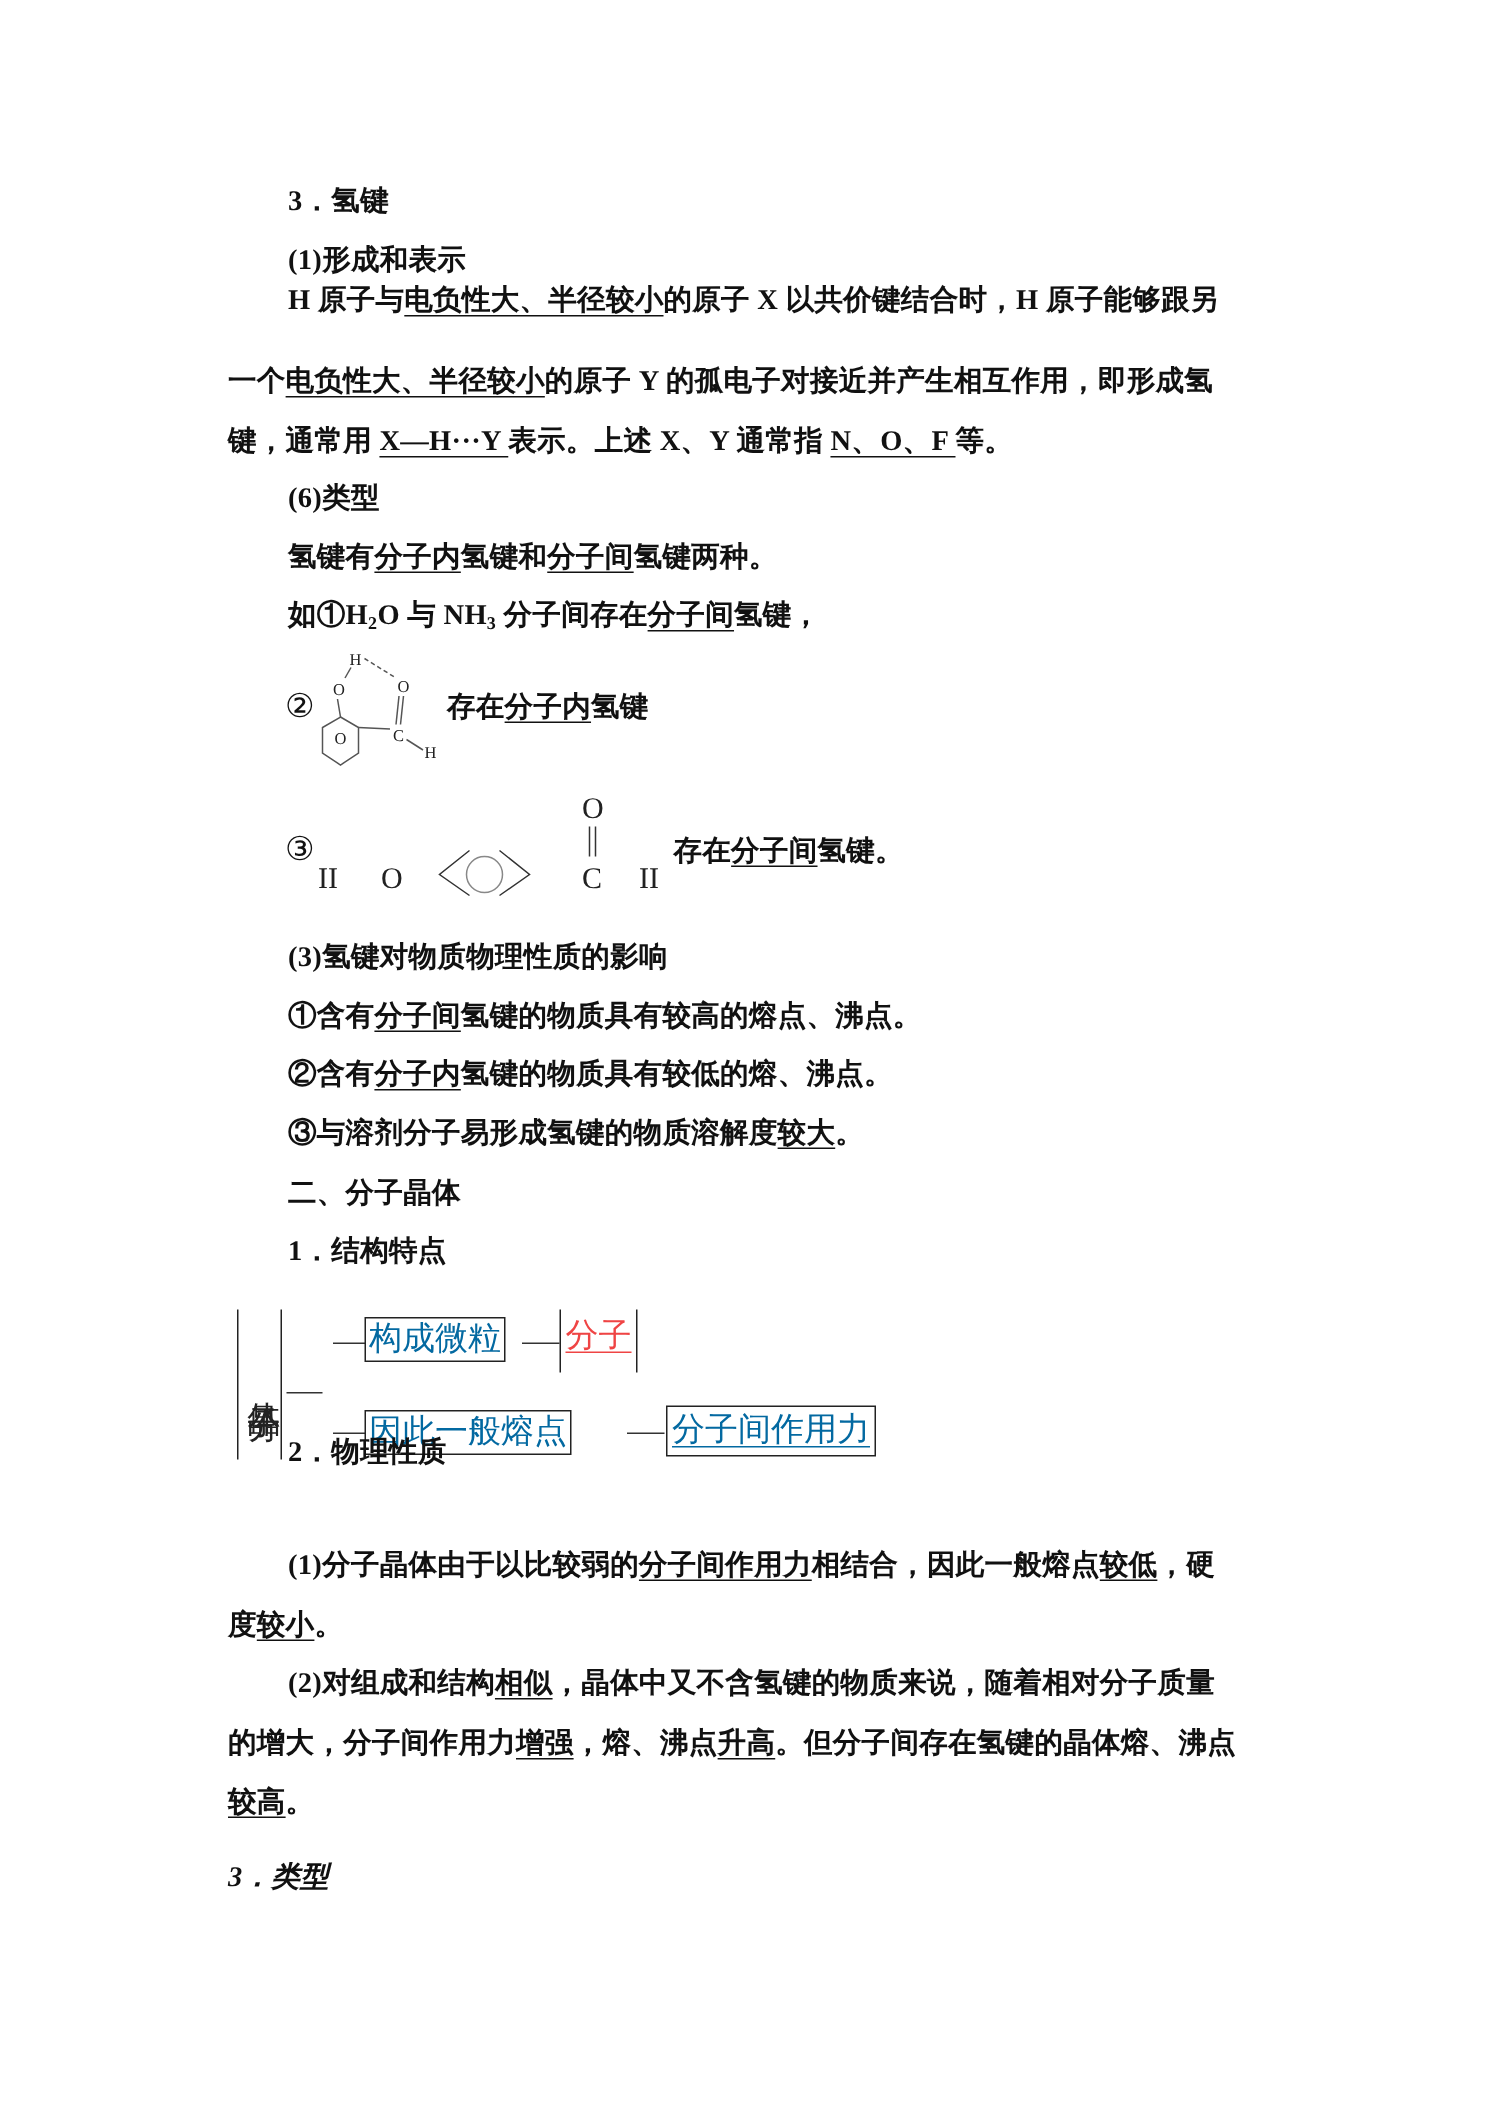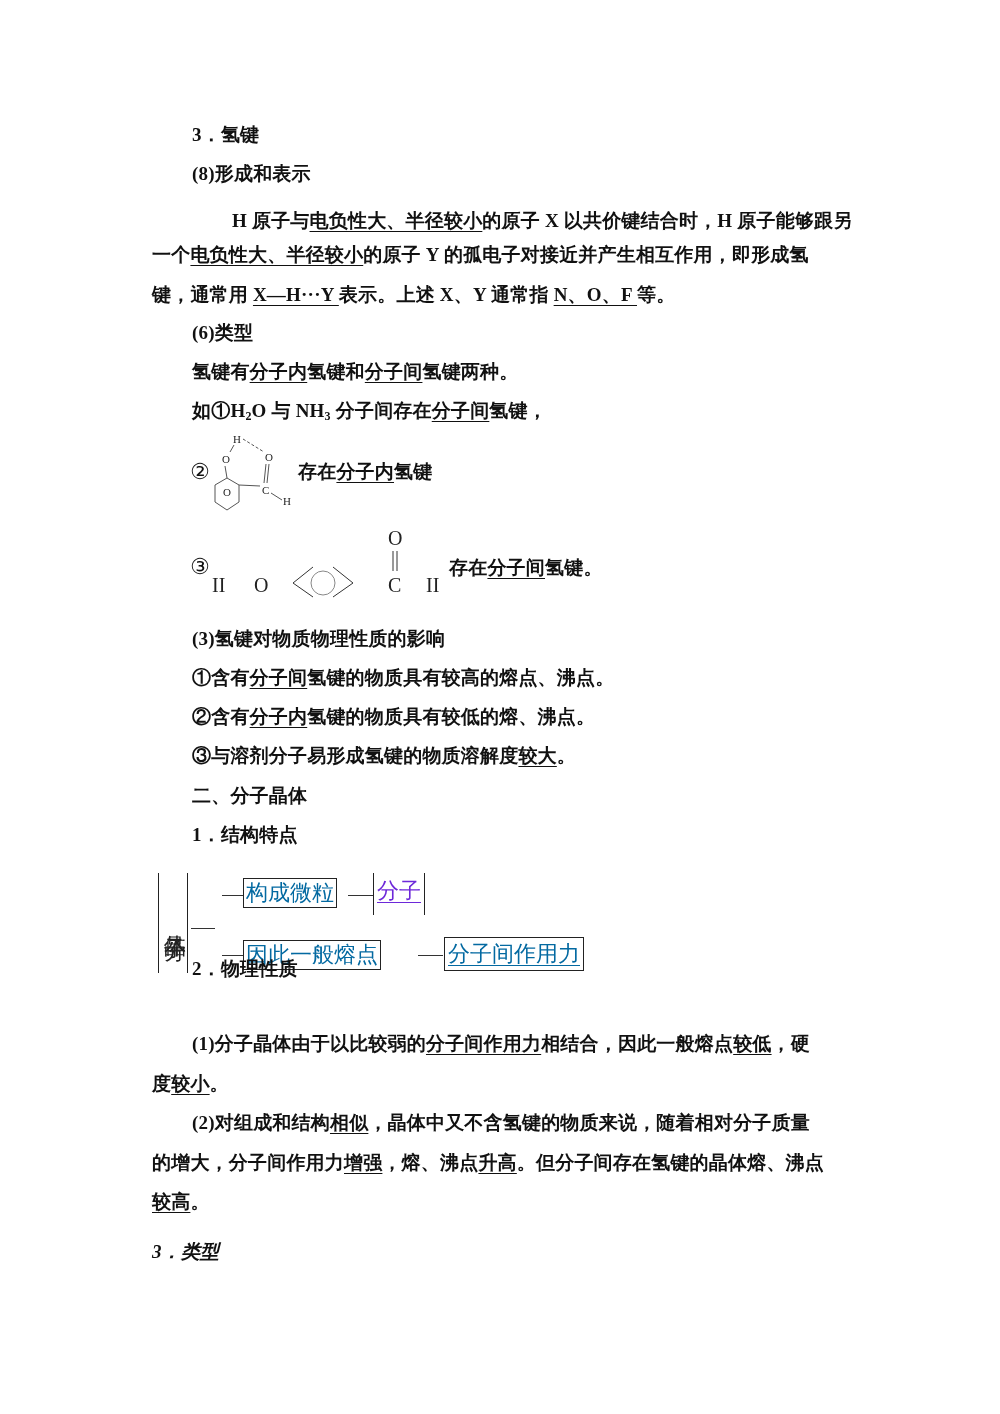--- a/index.html
+++ b/index.html
@@ -19,23 +19,23 @@
   .frame-box {
     position: absolute; border: 1px solid #222; font-family: "DejaVu Sans", sans-serif;
     font-size: 22px; line-height: 28px; padding: 0 2px; font-weight: normal; color: #0369a1;
   }
   .dash { position: absolute; height: 1px; background: #333; }
 </style>
 </head>
 <body>
 
 <div class="line" style="left:192px; top:122px;">3．氢键</div>
-<div class="line" style="left:192px; top:161px;">(8)形成和表示</div>
+<div class="line" style="left:192px; top:161px;">(1)形成和表示</div>
 
-<div class="line" style="left:192px; top:208px;margin-left:40px;">
+<div class="line" style="left:192px; top:188px;">
   <span>H 原子与</span><span class="u">电负性大、半径较小</span><span>的原子 X 以共价键结合时，H 原子能够跟另</span>
 </div>
 <div class="line" style="left:152px; top:242px;">
   <span>一个</span><span class="u">电负性大、半径较小</span><span>的原子 Y 的孤电子对接近并产生相互作用，即形成氢</span>
 </div>
 <div class="line" style="left:152px; top:282px;">
   <span>键，通常用 </span><span class="u">X—H···Y </span><span>表示。上述 X、Y 通常指 </span><span class="u">N、O、F </span><span>等。</span>
 </div>
 
 <div class="line" style="left:192px; top:320px;">(6)类型</div>
@@ -107,21 +107,21 @@
 <div class="line" style="left:192px; top:822px;">1．结构特点</div>
 
 <div style="position:absolute; left:158px; top:870px; width:450px; height:110px;">
   <div style="position:absolute; left:0; top:3px; width:28px; height:100px; border-left:1px solid #222; border-right:1px solid #222; font-family:'DejaVu Sans',sans-serif; font-size:22px; line-height:24px; text-align:center; color:#222; writing-mode:vertical-rl; text-orientation:upright; letter-spacing:-2px;">分子晶体</div>
   <div class="dash" style="left:33px; top:58px; width:24px;"></div>
   <div class="dash" style="left:64px; top:25px; width:22px;"></div>
   <div class="dash" style="left:64px; top:85px; width:22px;"></div>
 
   <div class="frame-box" style="left:85px; top:8px;">构成微粒</div>
   <div class="dash" style="left:190px; top:25px; width:25px;"></div>
-  <div style="position:absolute; left:215px; top:3px; height:38px; border-left:1px solid #222; border-right:1px solid #222; padding:4px 3px 0 3px; font-family:'DejaVu Sans',sans-serif; font-size:22px; line-height:28px; color:#6d28d9;">
+  <div style="position:absolute; left:215px; top:3px; height:38px; border-left:1px solid #222; border-right:1px solid #222; padding:4px 3px 0 3px; font-family:'DejaVu Sans',sans-serif; font-size:22px; line-height:28px; color:#ef4444;">
     <span class="u">分子</span>
   </div>
 
   <div class="frame-box" style="left:85px; top:70px;">因此一般熔点</div>
   <div class="dash" style="left:260px; top:85px; width:25px;"></div>
   <div class="frame-box" style="left:286px; top:67px; padding:2px 3px;">
     <span class="u">分子间作用力</span>
   </div>
 </div>
 

